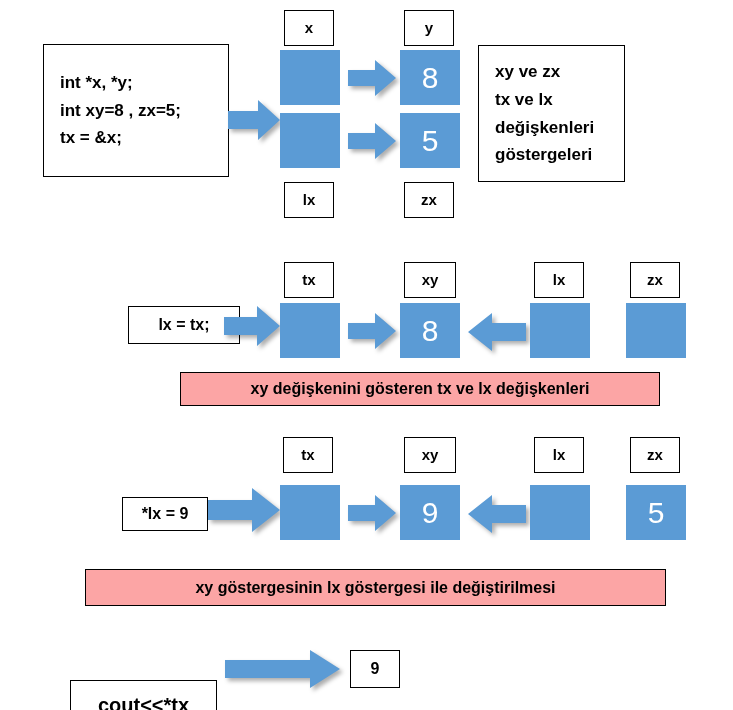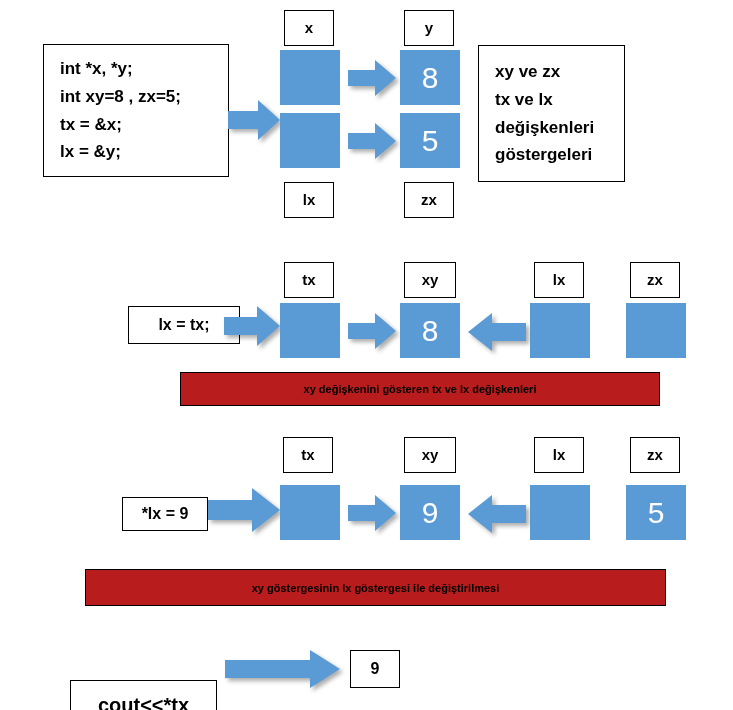--- a/index.html
+++ b/index.html
@@ -47,26 +47,26 @@
     font-weight: bold;
     font-size: 17px;
     color: #000000;
   }
   .panel .line { line-height: 1.62; white-space: nowrap; }
 
   
   .caption {
     box-sizing: border-box;
     border: 1.6px solid #000000;
-    background: #b91c1c;
+    background: #fca5a5;
     display: flex;
     align-items: center;
     justify-content: center;
     font-weight: bold;
-    font-size: 11px;
+    font-size: 16px;
     color: #000000;
     white-space: nowrap;
   }
 
   
   .cell {
     box-sizing: border-box;
     background: #5B9BD5;
     display: flex;
     align-items: center;
@@ -84,21 +84,20 @@
 </style>
 </head>
 <body>
 
 <div id="canvas">
 
   <div class="abs panel" style="left:43px; top:44px; width:186px; height:133px;">
     <div class="line">int *x, *y;</div>
     <div class="line">int xy=8 , zx=5;</div>
     <div class="line">tx = &amp;x;</div>
-    <div class="line">lx = &amp;y;</div>
   </div>
 
   <div class="abs arrow" style="left:228px; top:100px; width:52px; height:40px;">
     <svg viewBox="0 0 52 40" preserveAspectRatio="none">
       <polygon points="0,11 30,11 30,0 52,20 30,40 30,29 0,29" fill="#5B9BD5"></polygon>
     </svg>
   </div>
 
   <div class="abs obox tag" style="left:284px; top:10px; width:50px; height:36px;">x</div>
 

